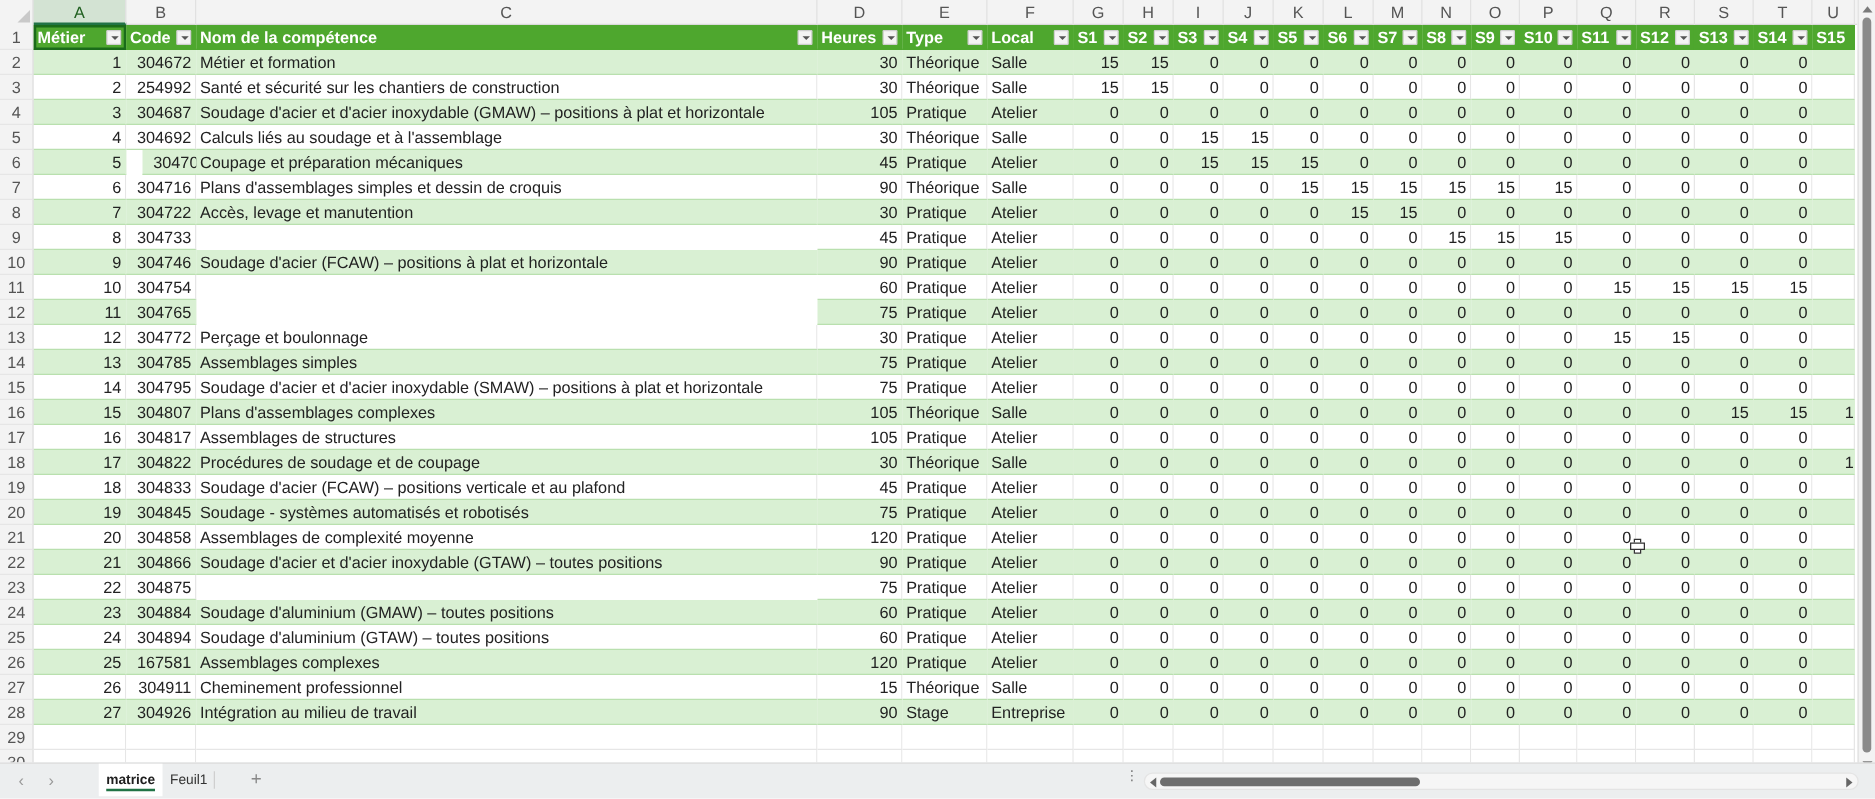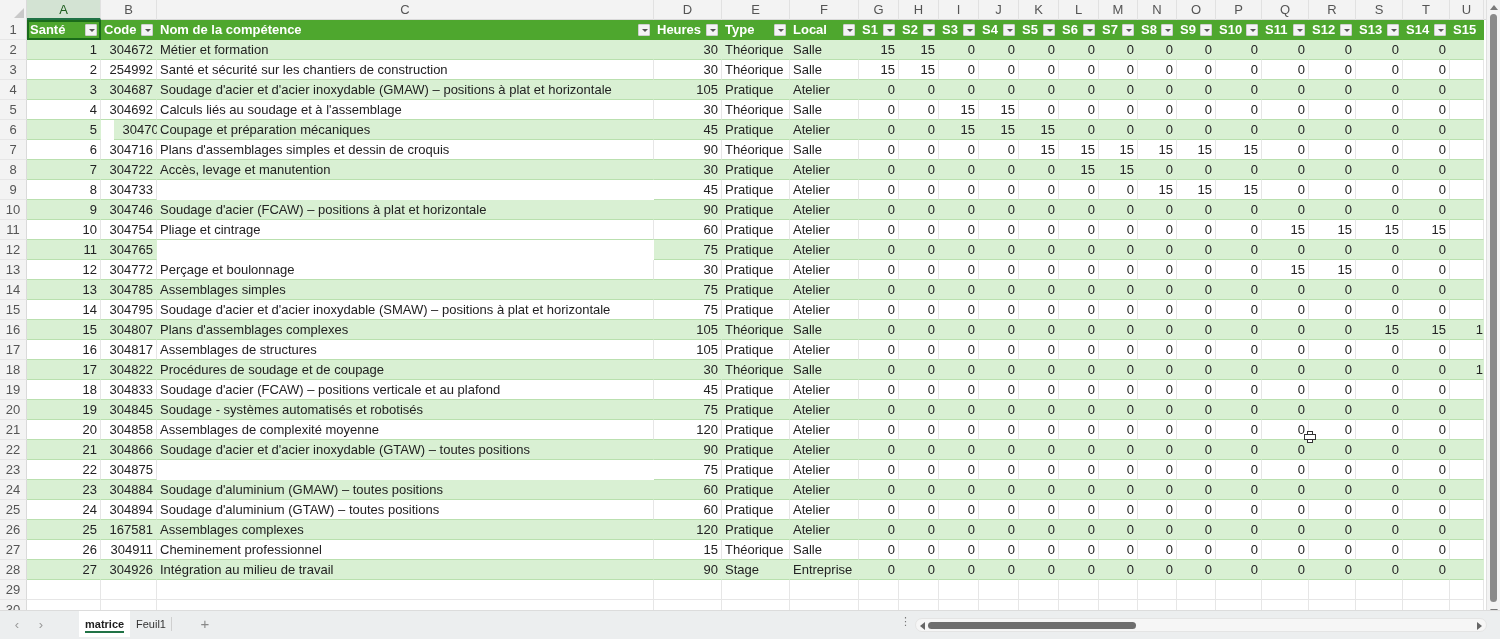--- a/index.html
+++ b/index.html
@@ -79,21 +79,21 @@
       <div class="colhdr" style="left: 1216px; width: 46px;">P</div>
       <div class="colhdr" style="left: 1262px; width: 47px;">Q</div>
       <div class="colhdr" style="left: 1309px; width: 47px;">R</div>
       <div class="colhdr" style="left: 1356px; width: 47px;">S</div>
       <div class="colhdr" style="left: 1403px; width: 47px;">T</div>
       <div class="colhdr" style="left: 1450px; width: 34px;">U</div>
     </div>
   <div id="rows-container">
       <div class="row head" style="top: 20px;">
         <div class="rownum">1</div>
-        <div class="cell active" style="left: 27px; width: 74px;"><span>Santé</span><span class="filter-btn"></span></div>
+        <div class="cell active" style="left: 27px; width: 74px;"><span>Métier</span><span class="filter-btn"></span></div>
         <div class="cell" style="left: 101px; width: 56px;"><span>Code</span><span class="filter-btn"></span></div>
         <div class="cell" style="left: 157px; width: 497px;"><span>Nom de la compétence</span><span class="filter-btn"></span></div>
         <div class="cell" style="left: 654px; width: 68px;"><span>Heures</span><span class="filter-btn"></span></div>
         <div class="cell" style="left: 722px; width: 68px;"><span>Type</span><span class="filter-btn"></span></div>
         <div class="cell" style="left: 790px; width: 69px;"><span>Local</span><span class="filter-btn"></span></div>
         <div class="cell" style="left: 859px; width: 40px;"><span>S1</span><span class="filter-btn"></span></div>
         <div class="cell" style="left: 899px; width: 40px;"><span>S2</span><span class="filter-btn"></span></div>
         <div class="cell" style="left: 939px; width: 40px;"><span>S3</span><span class="filter-btn"></span></div>
         <div class="cell" style="left: 979px; width: 40px;"><span>S4</span><span class="filter-btn"></span></div>
         <div class="cell" style="left: 1019px; width: 40px;"><span>S5</span><span class="filter-btn"></span></div>
@@ -320,21 +320,20 @@
         <div class="cell num" style="left: 1262px; width: 47px;">0</div>
         <div class="cell num" style="left: 1309px; width: 47px;">0</div>
         <div class="cell num" style="left: 1356px; width: 47px;">0</div>
         <div class="cell num" style="left: 1403px; width: 47px;">0</div>
         <div class="cell num num" style="left: 1450px; width: 34px; text-align: right; padding-right: 0px; overflow: hidden;"></div>
       </div>
       <div class="row plain" style="top: 220px;">
         <div class="rownum">11</div>
         <div class="cell num" style="left: 27px; width: 74px;">10</div>
         <div class="cell num" style="left: 101px; width: 56px;">304754</div>
-        <div class="cell" style="left: 157px; width: 497px;">Pliage et cintrage</div>
         <div class="cell num" style="left: 654px; width: 68px;">60</div>
         <div class="cell" style="left: 722px; width: 68px;">Pratique</div>
         <div class="cell" style="left: 790px; width: 69px;">Atelier</div>
         <div class="cell num" style="left: 859px; width: 40px;">0</div>
         <div class="cell num" style="left: 899px; width: 40px;">0</div>
         <div class="cell num" style="left: 939px; width: 40px;">0</div>
         <div class="cell num" style="left: 979px; width: 40px;">0</div>
         <div class="cell num" style="left: 1019px; width: 40px;">0</div>
         <div class="cell num" style="left: 1059px; width: 40px;">0</div>
         <div class="cell num" style="left: 1099px; width: 39px;">0</div>

